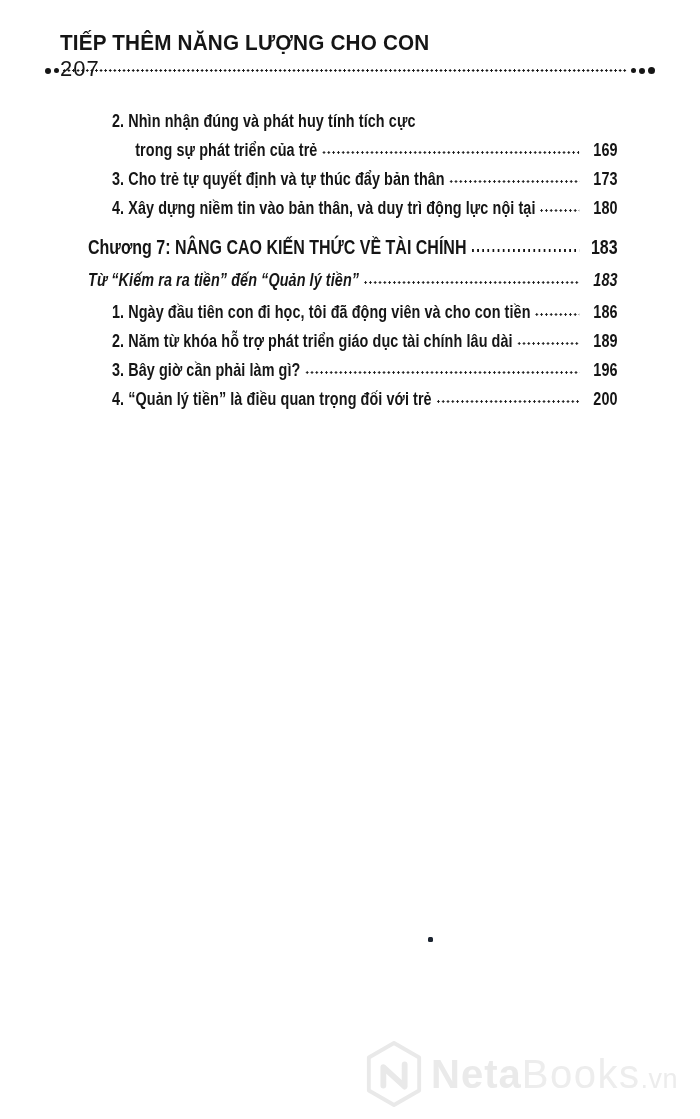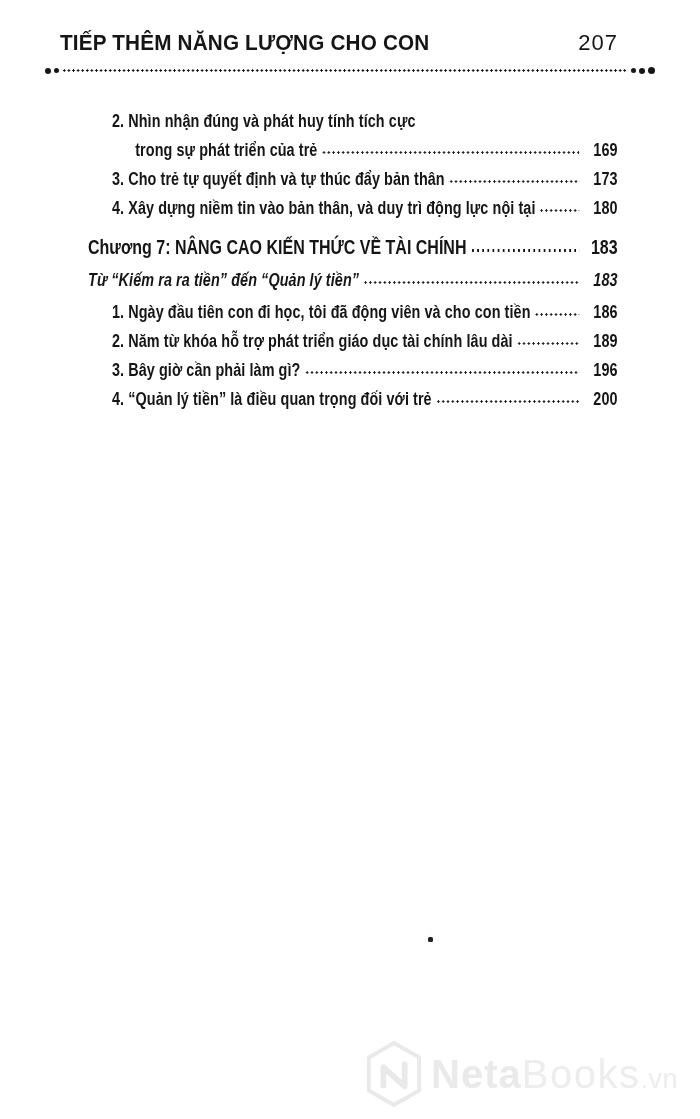--- a/index.html
+++ b/index.html
@@ -14,20 +14,21 @@
   }
 
   
   .header {
     position: absolute;
     left: 60px; top: 30px;
     width: 558px;              
     display: flex;
     justify-content: space-between;
     align-items: baseline;
+    flex-direction: column;
   }
   .book-title {
     font-size: 22px;
     font-weight: 700;
     letter-spacing: 0.2px;
     white-space: nowrap;
     transform: scaleX(0.94);
     transform-origin: 0 50%;
   }
   .folio {

